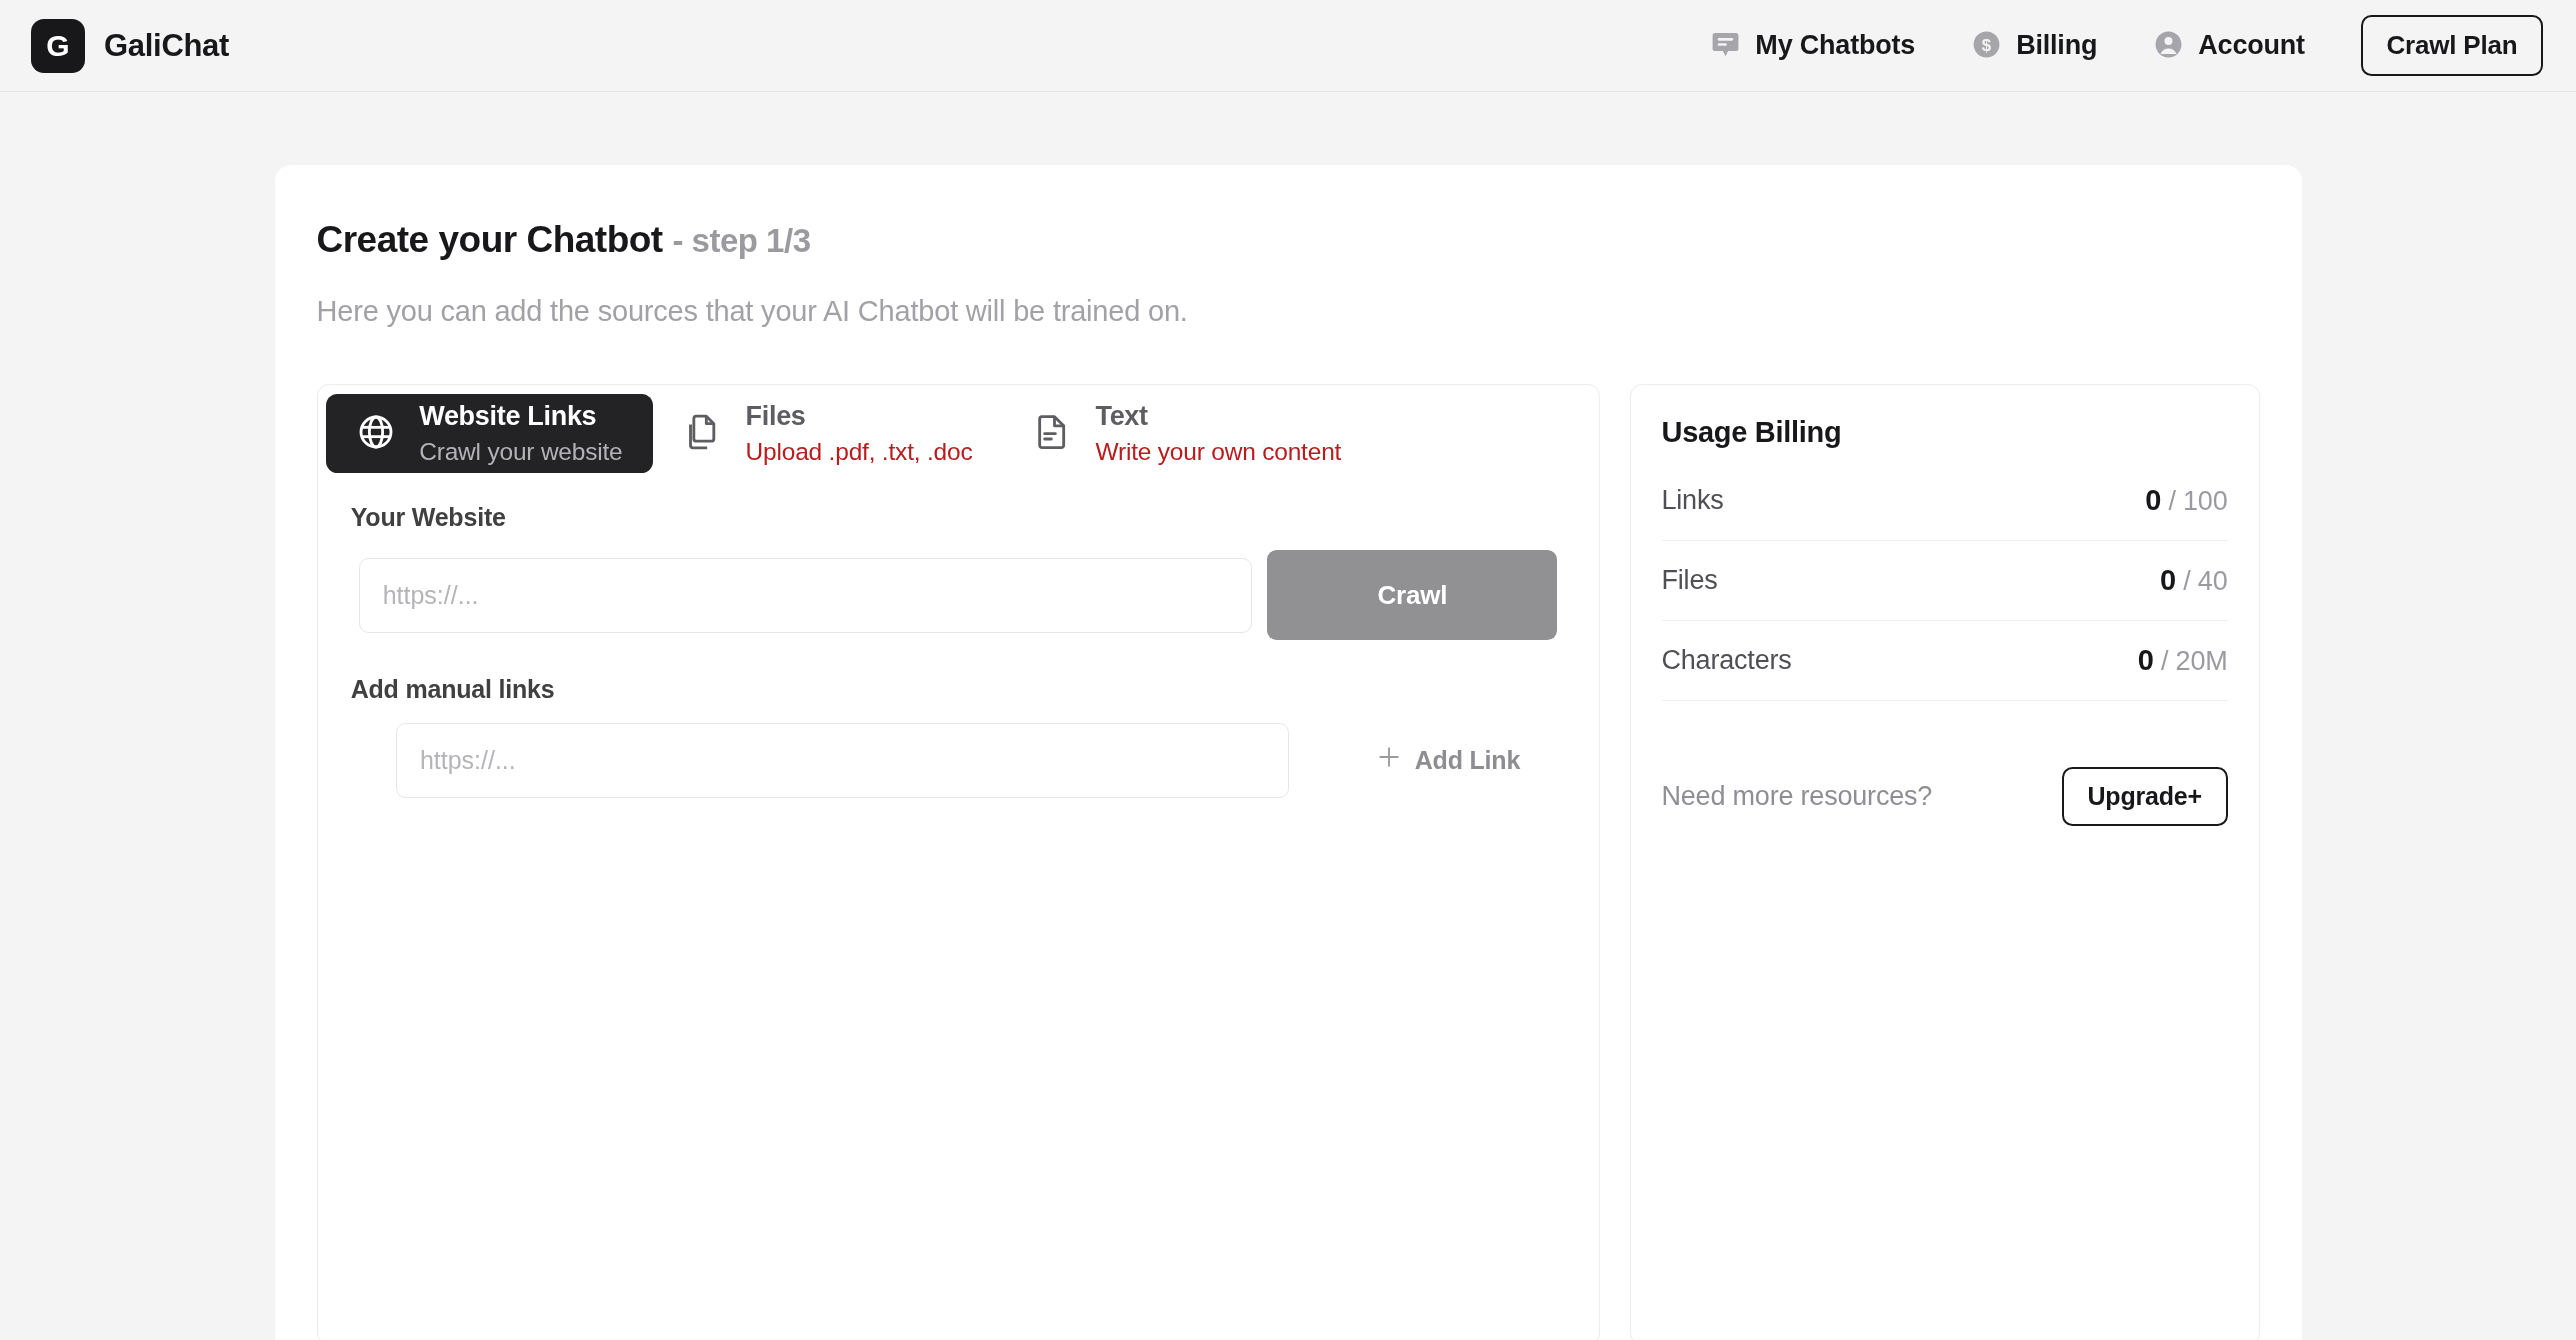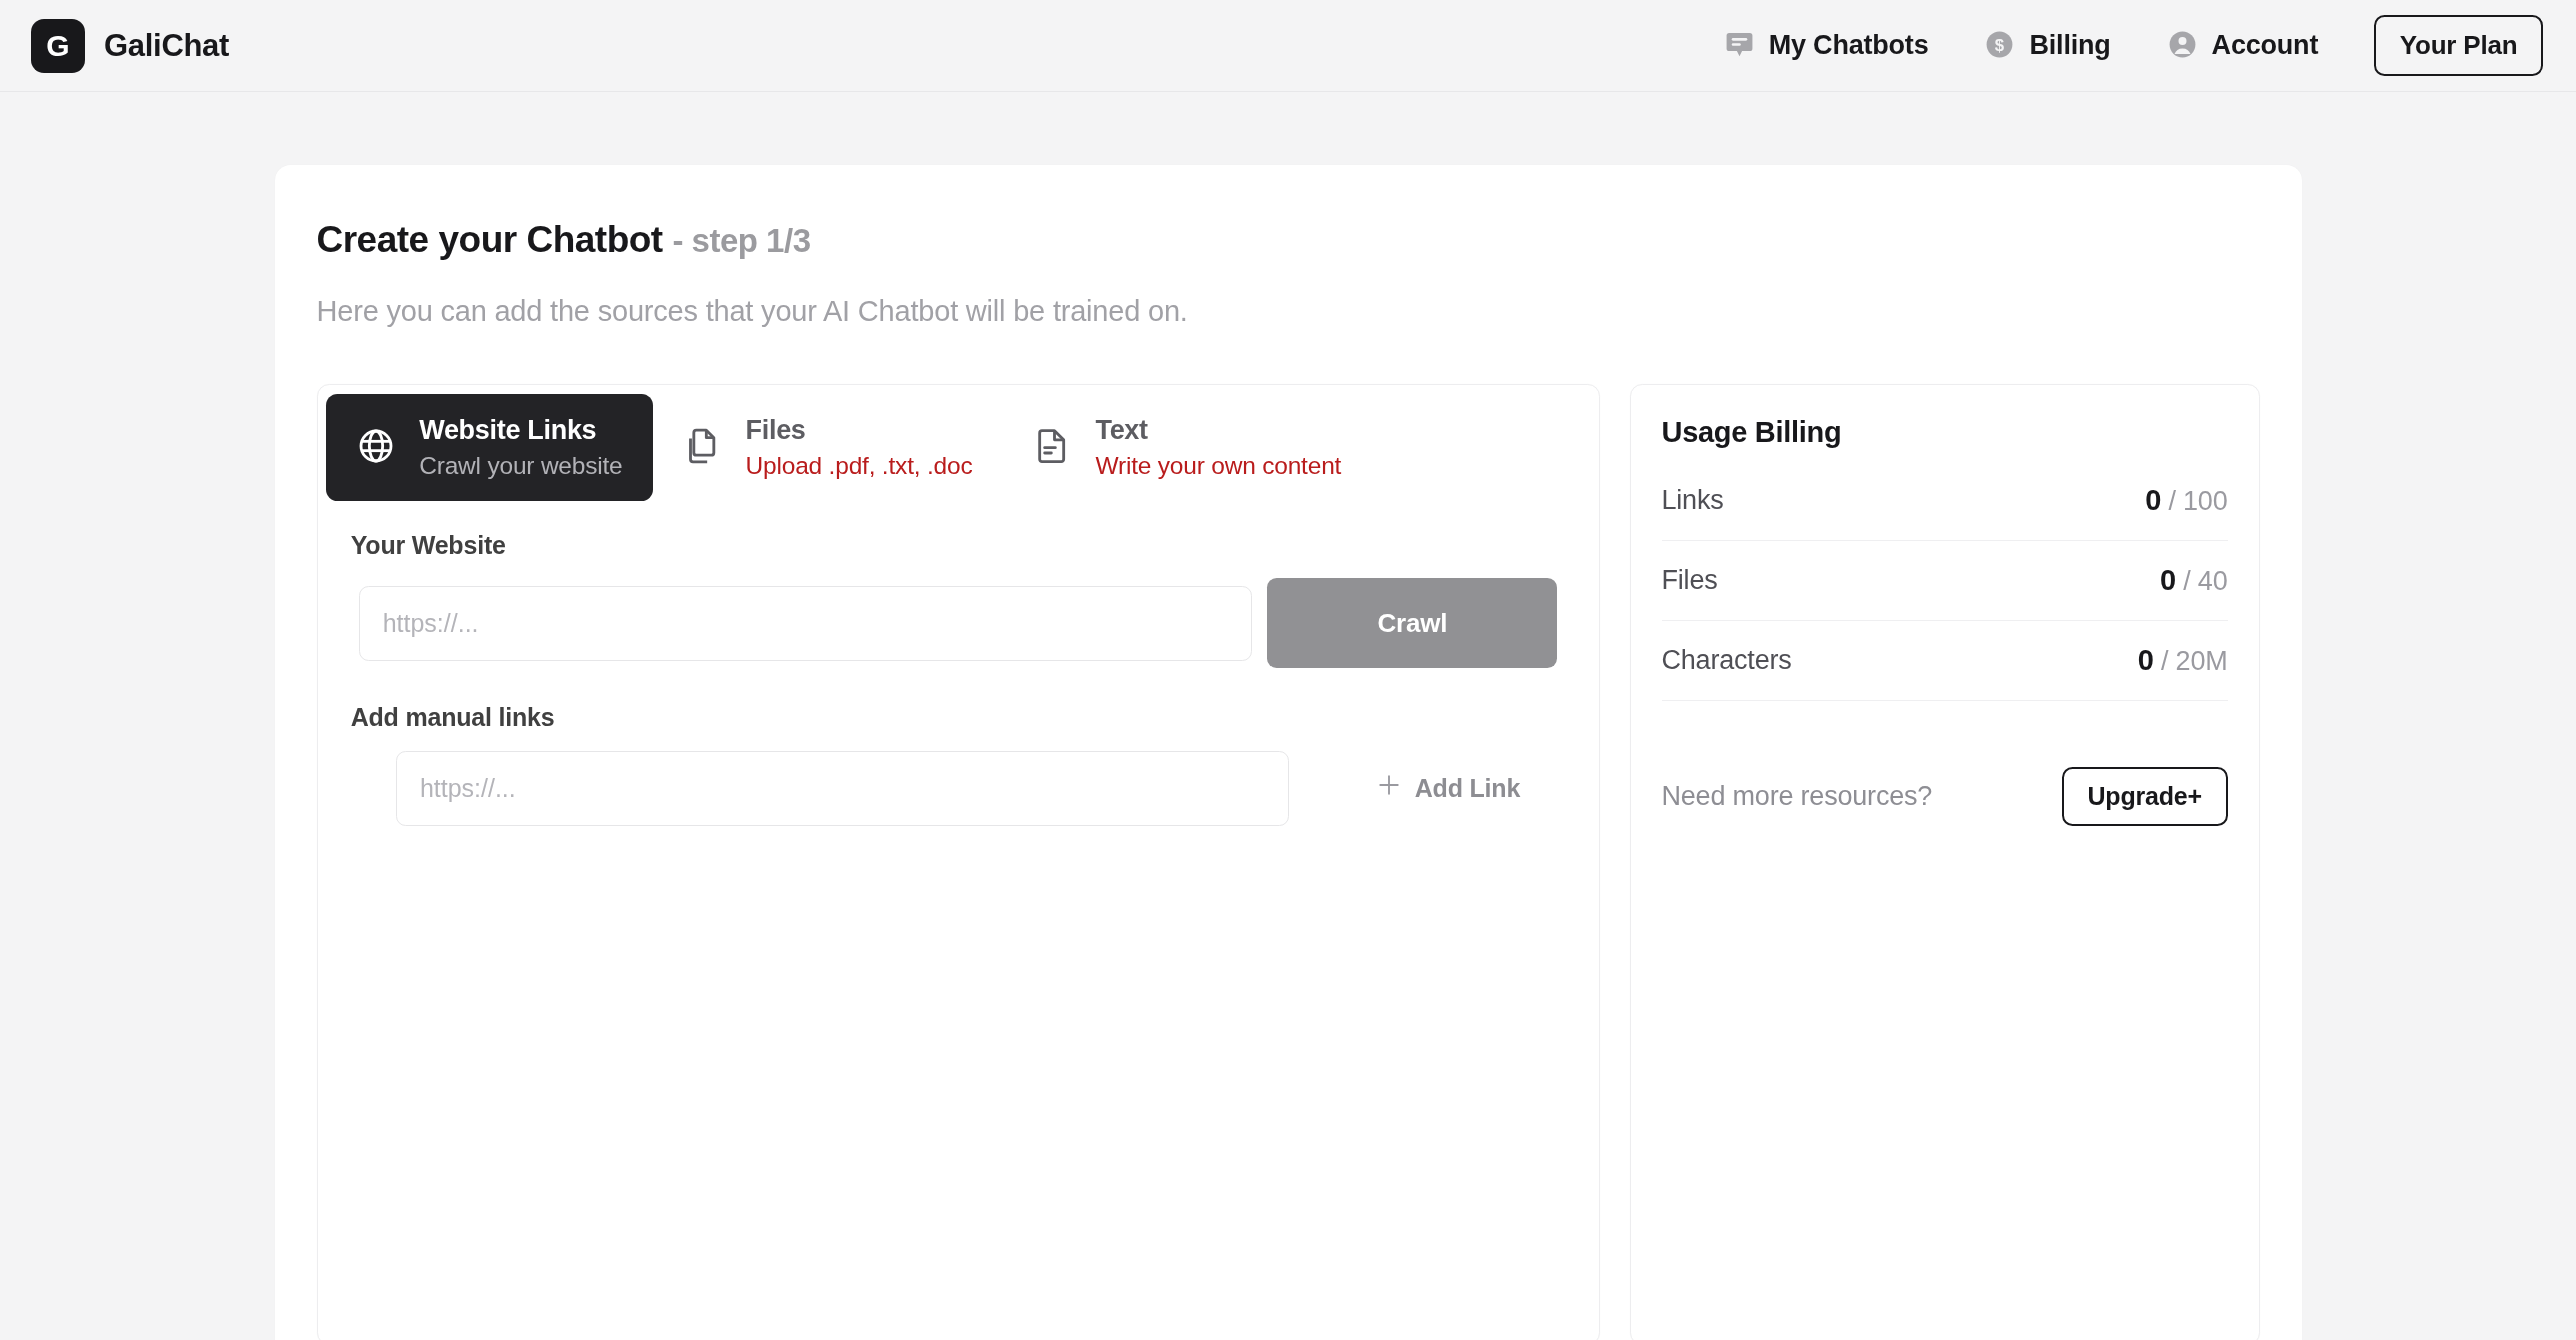--- a/index.html
+++ b/index.html
@@ -162,21 +162,21 @@
   
   .tabs {
     display: flex;
     align-items: stretch;
   }
 
   .tab {
     display: flex;
     align-items: center;
     gap: 23px;
-    padding: 21px 30px;
+    padding: 7px 30px;
     border-radius: 11.4px;
     cursor: pointer;
   }
 
   .tab.active {
     background: #232326;
   }
 
   .tab-texts {
     display: flex;
@@ -373,21 +373,21 @@
       <span class="nav-icon">
         <svg width="31" height="31" viewBox="0 0 24 24">
           <circle cx="12" cy="12" r="10" fill="#a6a6aa"></circle>
           <circle cx="12" cy="9.2" r="3.1" fill="#f4f4f5"></circle>
           <path d="M5.8 19.4a6.6 6.6 0 0 1 12.4 0z" fill="#f4f4f5"></path>
         </svg>
       </span>
       <span class="nav-label">Account</span>
     </div>
 
-    <button class="paid-plan-btn">Your Plan</button>
+    <button class="paid-plan-btn">Crawl Plan</button>
   </div>
 </div>
 
 <div class="page">
   <div class="main-card">
 
     <div class="card-title">
       <span>Create your Chatbot</span>
       <span class="step">- step 1/3</span>
     </div>

